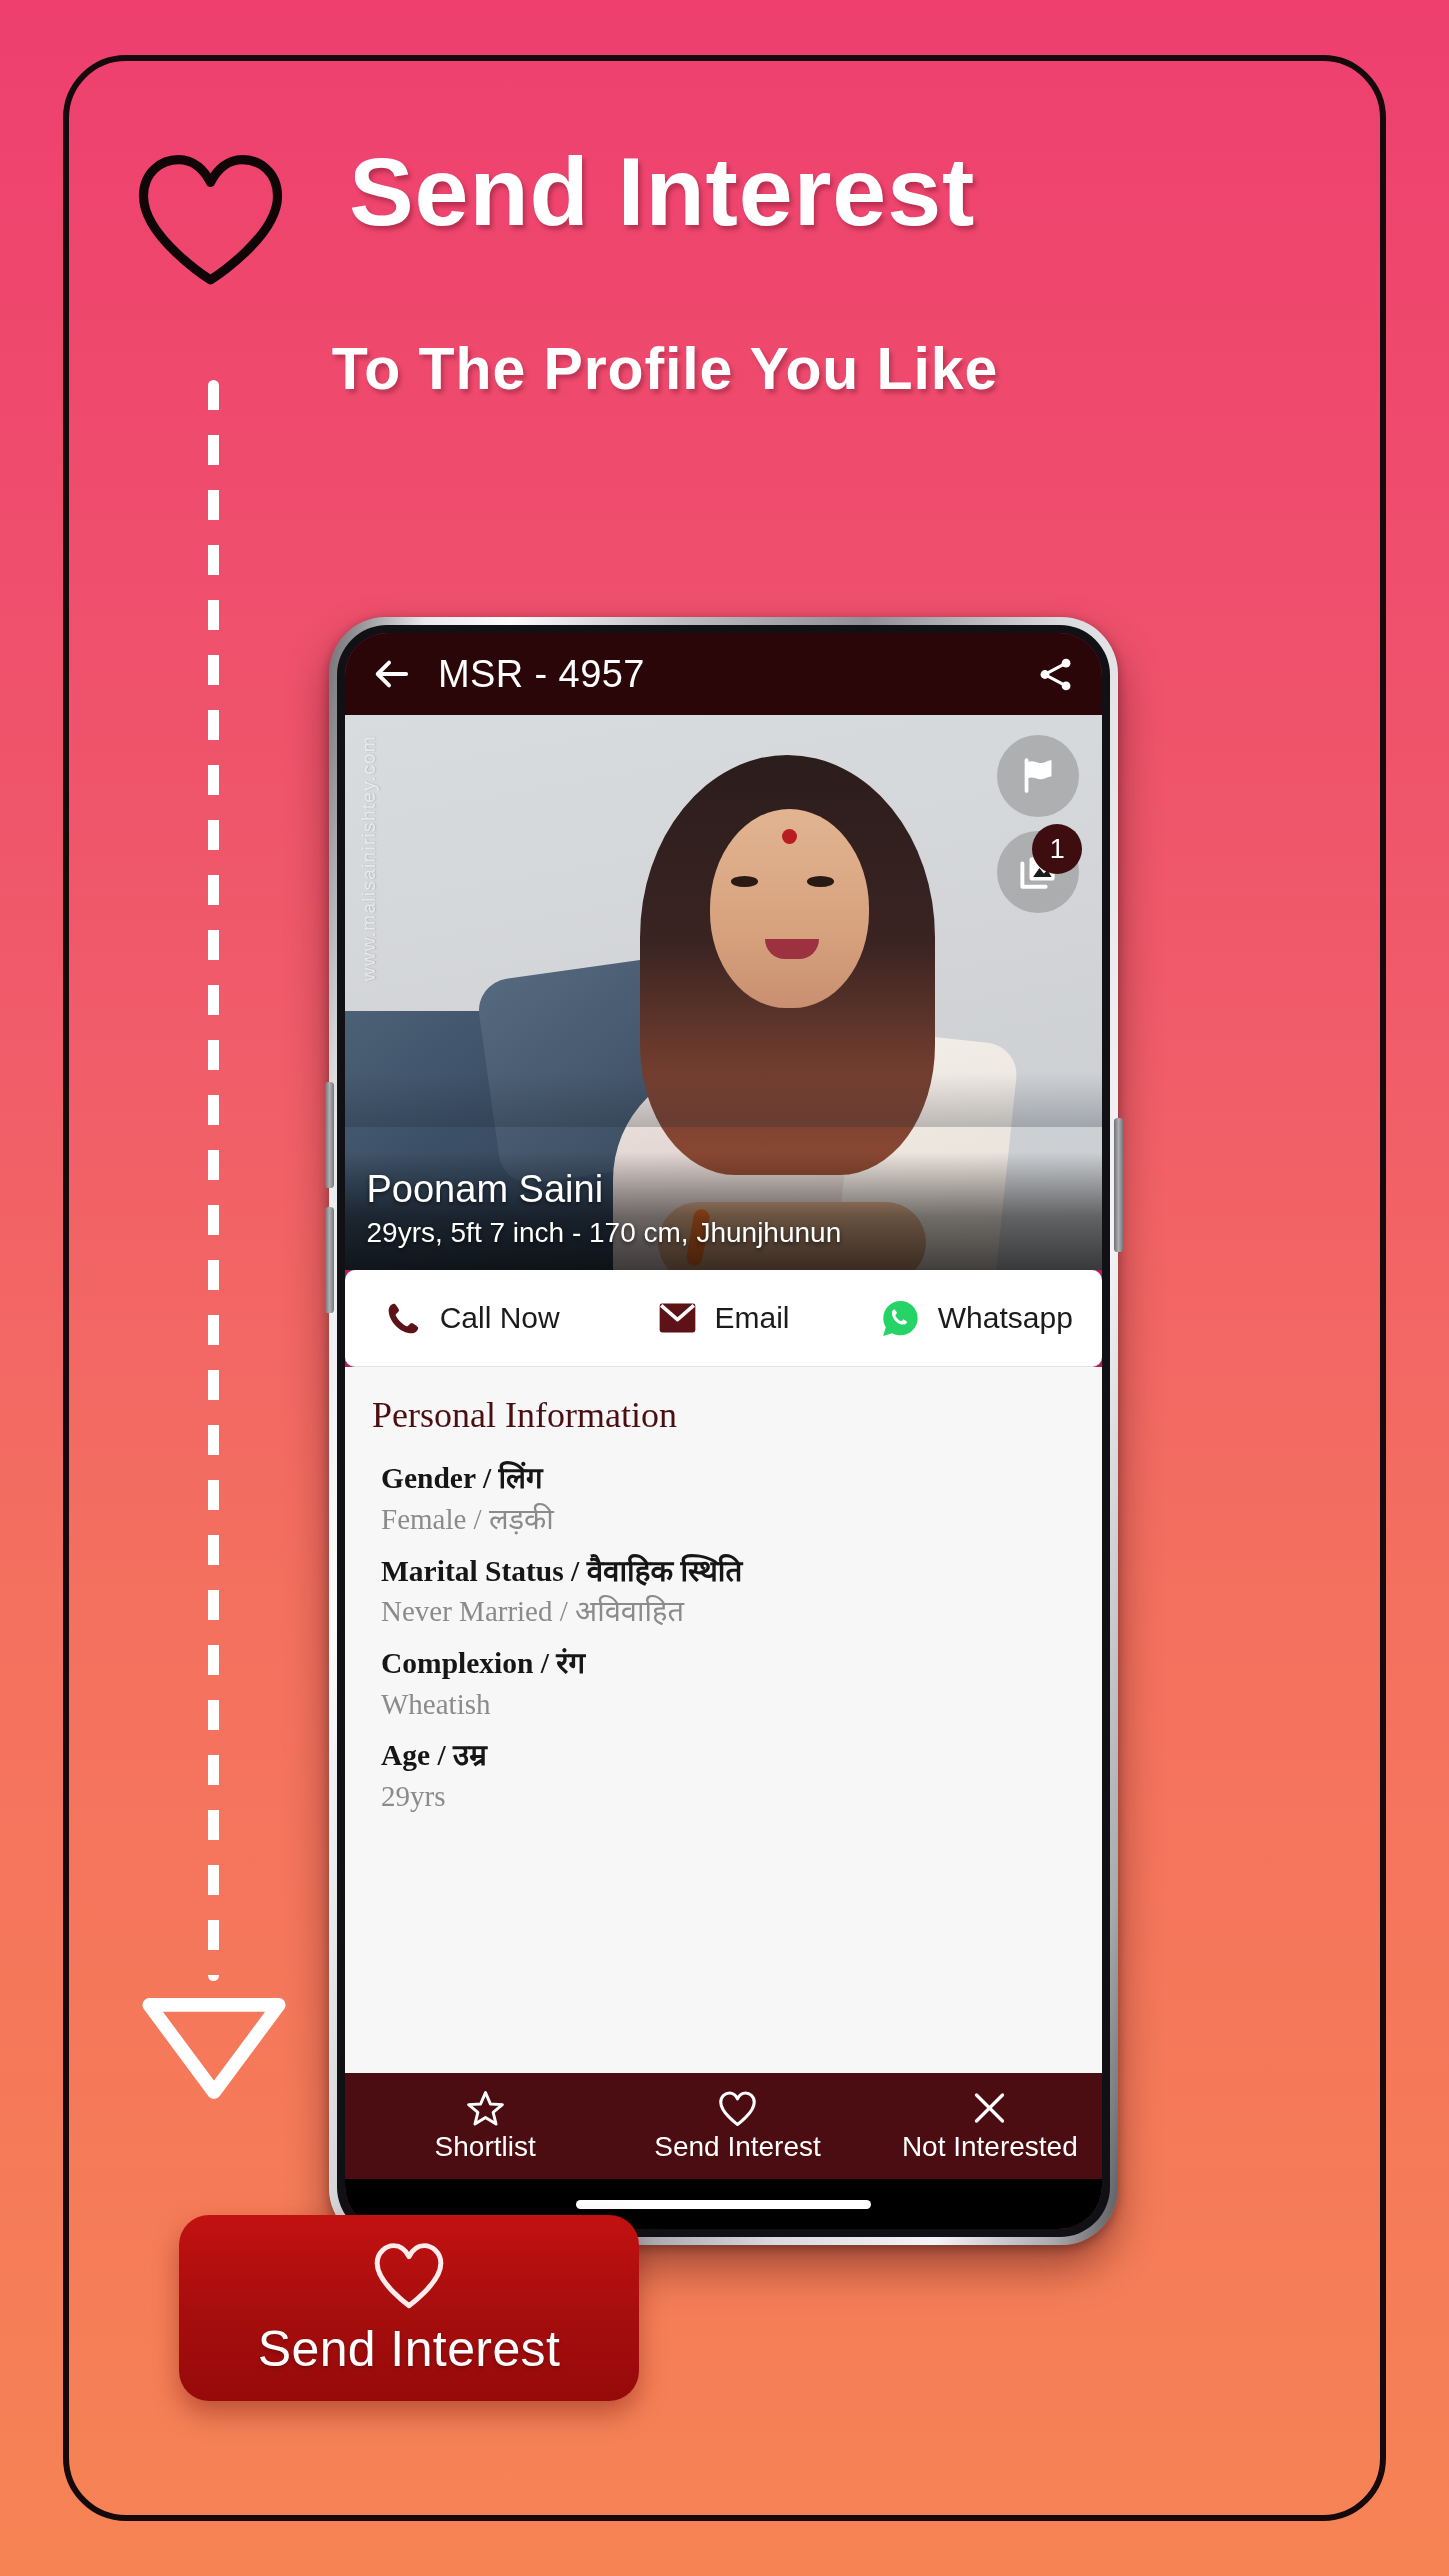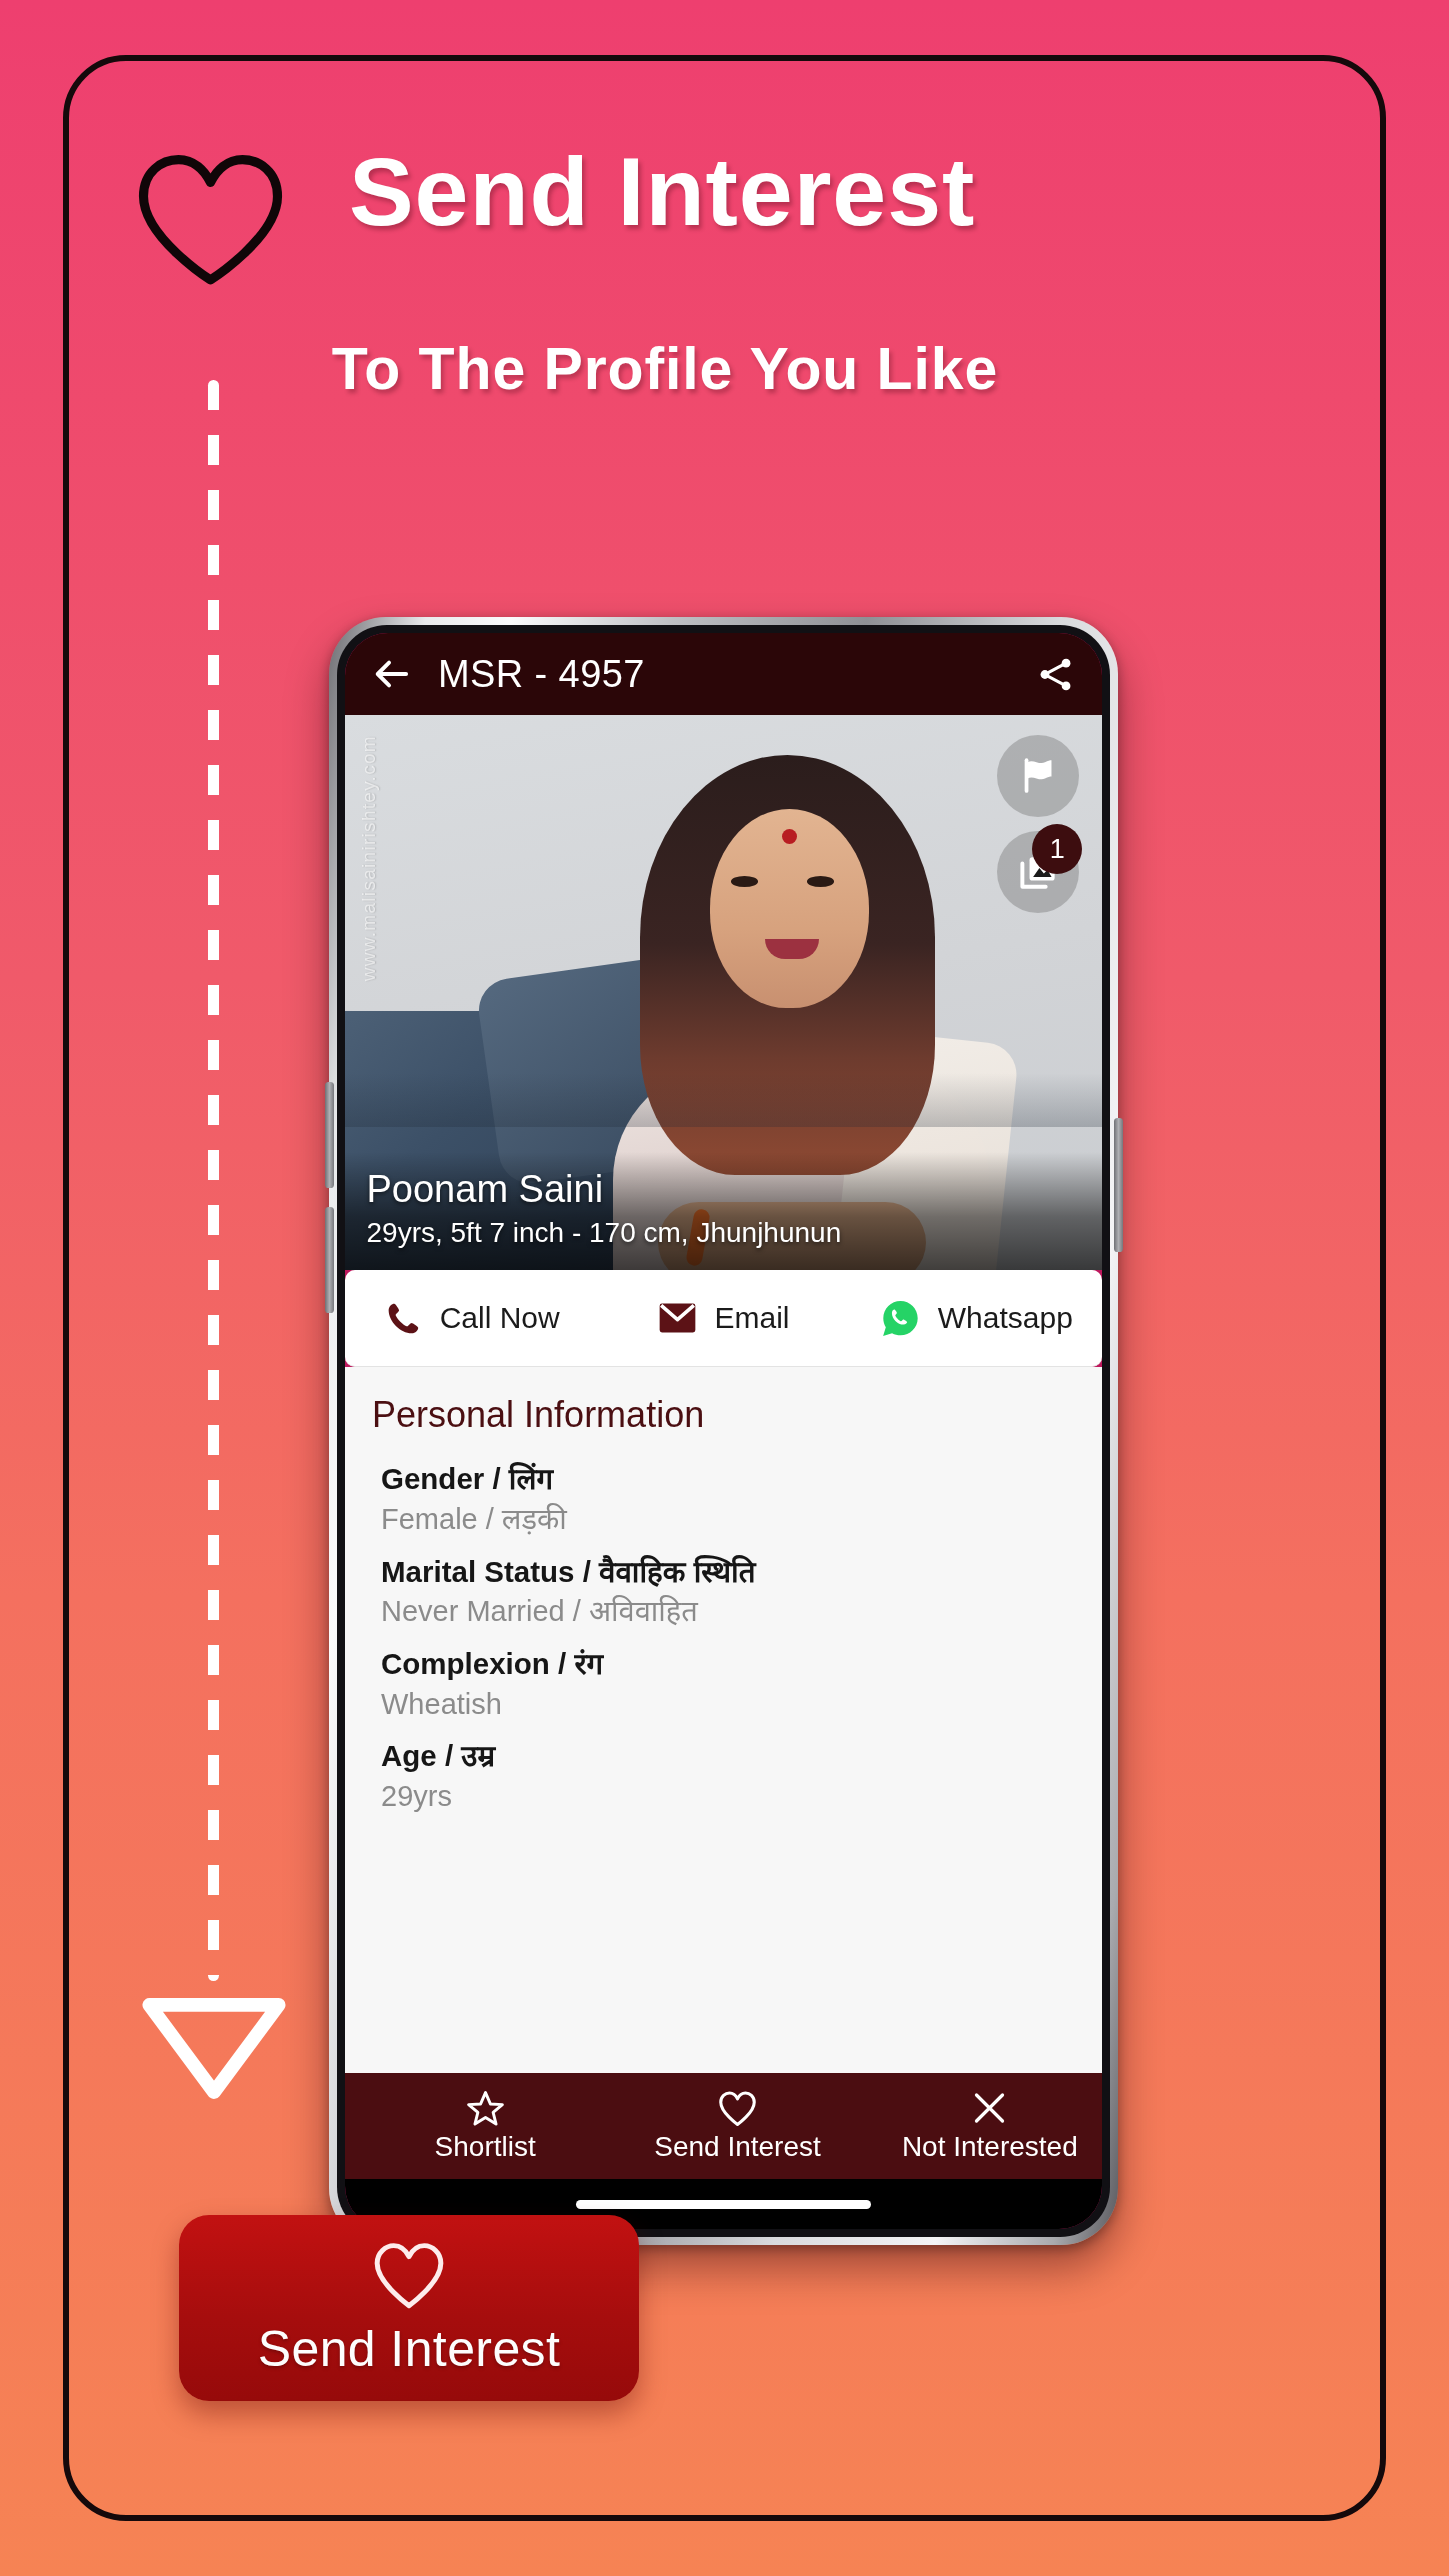--- a/index.html
+++ b/index.html
@@ -178,21 +178,21 @@
     border-bottom:0.9px solid #e3e3e3;
     border-radius:10px;
   }
   .contact-item{
     flex:1; display:flex; align-items:center; justify-content:center; gap:16px;
   }
   .contact-label{ color:#1b1b1b; font-size:30px; }
 
   
   .info-panel{
-    flex:1; background:#f7f7f7; padding:27px 0 16px 0; overflow:hidden;
+    flex:1; background:#f7f7f7; padding:27px 0 16px 0; overflow:hidden;font-family:Liberation Serif, serif;
   }
   .info-title{ color:#4b0f12; font-size:36px; font-weight:500; padding:0 27px 10.7px; }
   .info-row{ padding:12.5px 27px 0 36px; }
   .info-key{ color:#161616; font-size:29.5px; font-weight:bold; line-height:1.35; }
   .info-val{ color:#8b8b8b; font-size:29px; font-weight:400; line-height:1.38; }
 
   
   .bottom-nav{
     flex:0 0 106px; background:#4b0d11; display:flex; align-items:center;
   }

